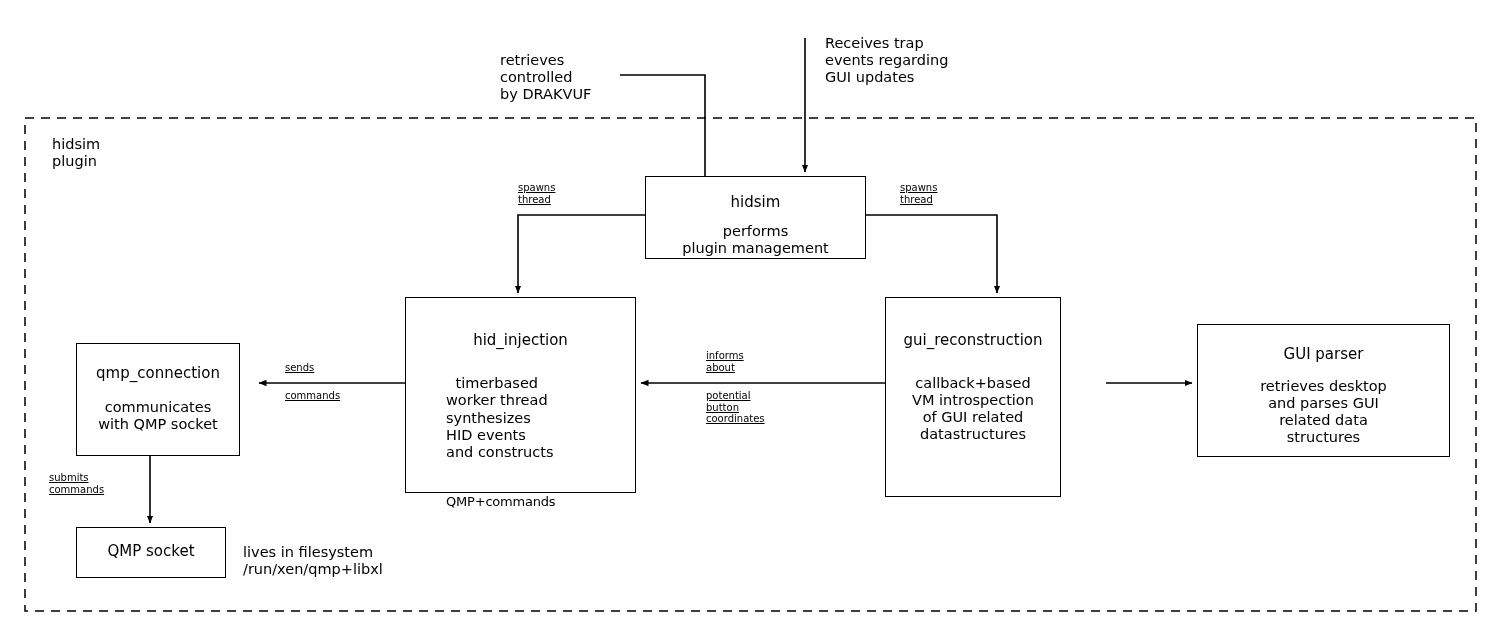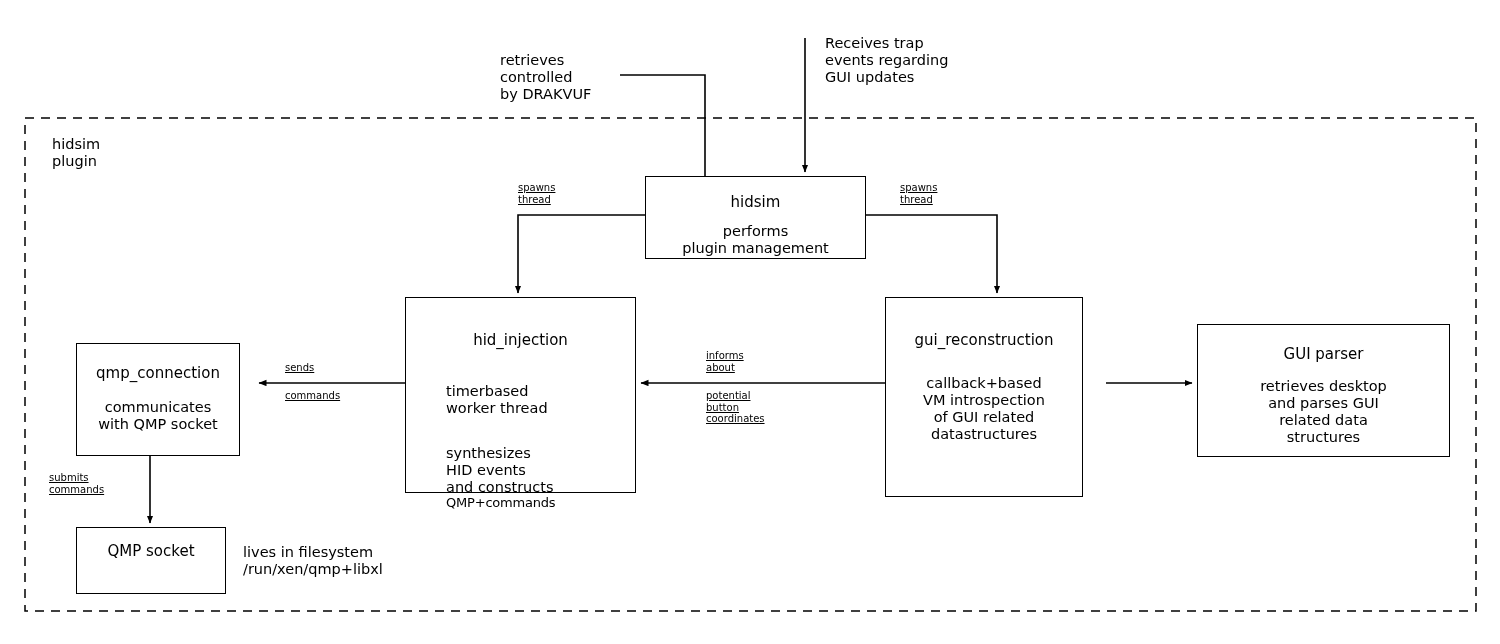--- a/index.html
+++ b/index.html
@@ -65,24 +65,24 @@
     color: #000000;
   }
   .container-label {
     position: absolute;
     font-size: 14.5px;
     line-height: 1.17;
     white-space: pre-line;
   }
   #node-hidsim         { left:645px;  top:176px;  width:221px; height:83px;  padding-top:17px; }
   #node-hid-injection  { left:405px;  top:297px;  width:231px; height:196px; padding-top:34px; }
-  #node-gui-recon      { left:885px;  top:297px;  width:198px; height:200px; padding-top:34px; }
+  #node-gui-recon      { left:885px;  top:297px;  width:176px; height:200px; padding-top:34px; }
   #node-gui-parser     { left:1197px; top:324px;  width:253px; height:133px; padding-top:21px; }
   #node-qmp-connection { left:76px;   top:343px;  width:164px; height:113px; padding-top:21px; }
-  #node-qmp-socket     { left:76px;   top:527px;  width:150px; height:67px;  padding-top:15px; }
+  #node-qmp-socket     { left:76px;   top:527px;  width:150px; height:51px;  padding-top:15px; }
 
   #lbl-lifecycle      { left:500px;  top:52px;  }
   #lbl-receives-trap  { left:825px;  top:35px;  }
   #lbl-spawns-left    { left:518px;  top:182px; }
   #lbl-spawns-right   { left:900px;  top:182px; }
   #lbl-sends          { left:285px;  top:362px; }
   #lbl-commands       { left:285px;  top:390px; }
   #lbl-informs        { left:706px;  top:350px; }
   #lbl-potential      { left:706px;  top:390px; }
   #lbl-submits        { left:49px;   top:472px; }
@@ -124,26 +124,26 @@
 plugin</div>
 
   <div class="node" id="node-hidsim">
     <div class="node-title">hidsim</div>
     <div class="node-desc" style="margin-top:12px;">performs
 plugin management</div>
   </div>
 
   <div class="node" id="node-hid-injection">
     <div class="node-title">hid_injection</div>
-    <div class="node-desc" style="margin-top:34px;text-align:left;align-self:flex-start;padding-left:40px;">timerbased
+    <div class="node-desc" style="margin-top:26px;text-align:center;align-self:flex-start;padding-left:40px;">timerbased
 worker thread</div>
-    <div class="node-desc" style="margin-top:28px;text-align:left;align-self:flex-start;padding-left:40px;">synthesizes
+    <div class="node-desc" style="margin-top:1px;text-align:left;align-self:flex-start;padding-left:40px;">synthesizes
 HID events
 and constructs</div>
-    <div class="node-desc small" style="text-align:left;align-self:flex-start;padding-left:40px;">QMP+commands</div>
+    <div class="node-desc small" style="text-align:left;align-self:flex-start;padding-left:40px;margin-top:34px;">QMP+commands</div>
   </div>
 
   <div class="node" id="node-gui-recon">
     <div class="node-title">gui_reconstruction</div>
     <div class="node-desc" style="margin-top:26px;">callback+based
 VM introspection
 of GUI related
 datastructures</div>
   </div>
 

